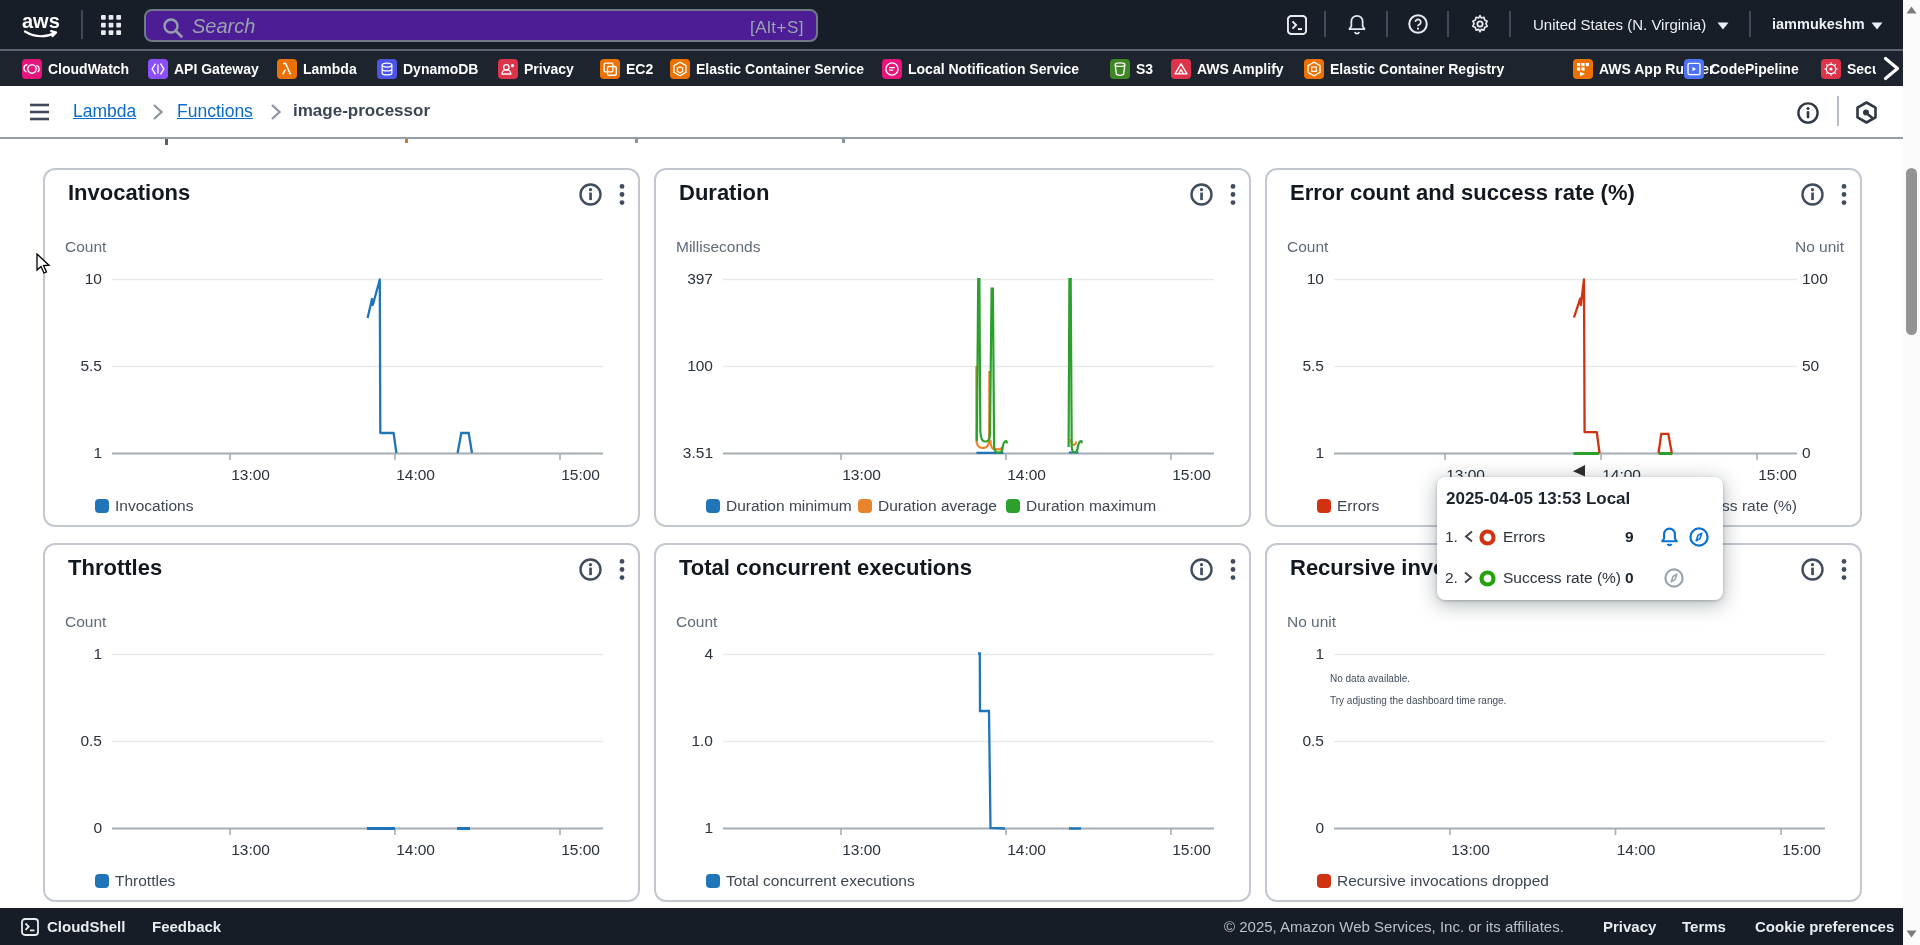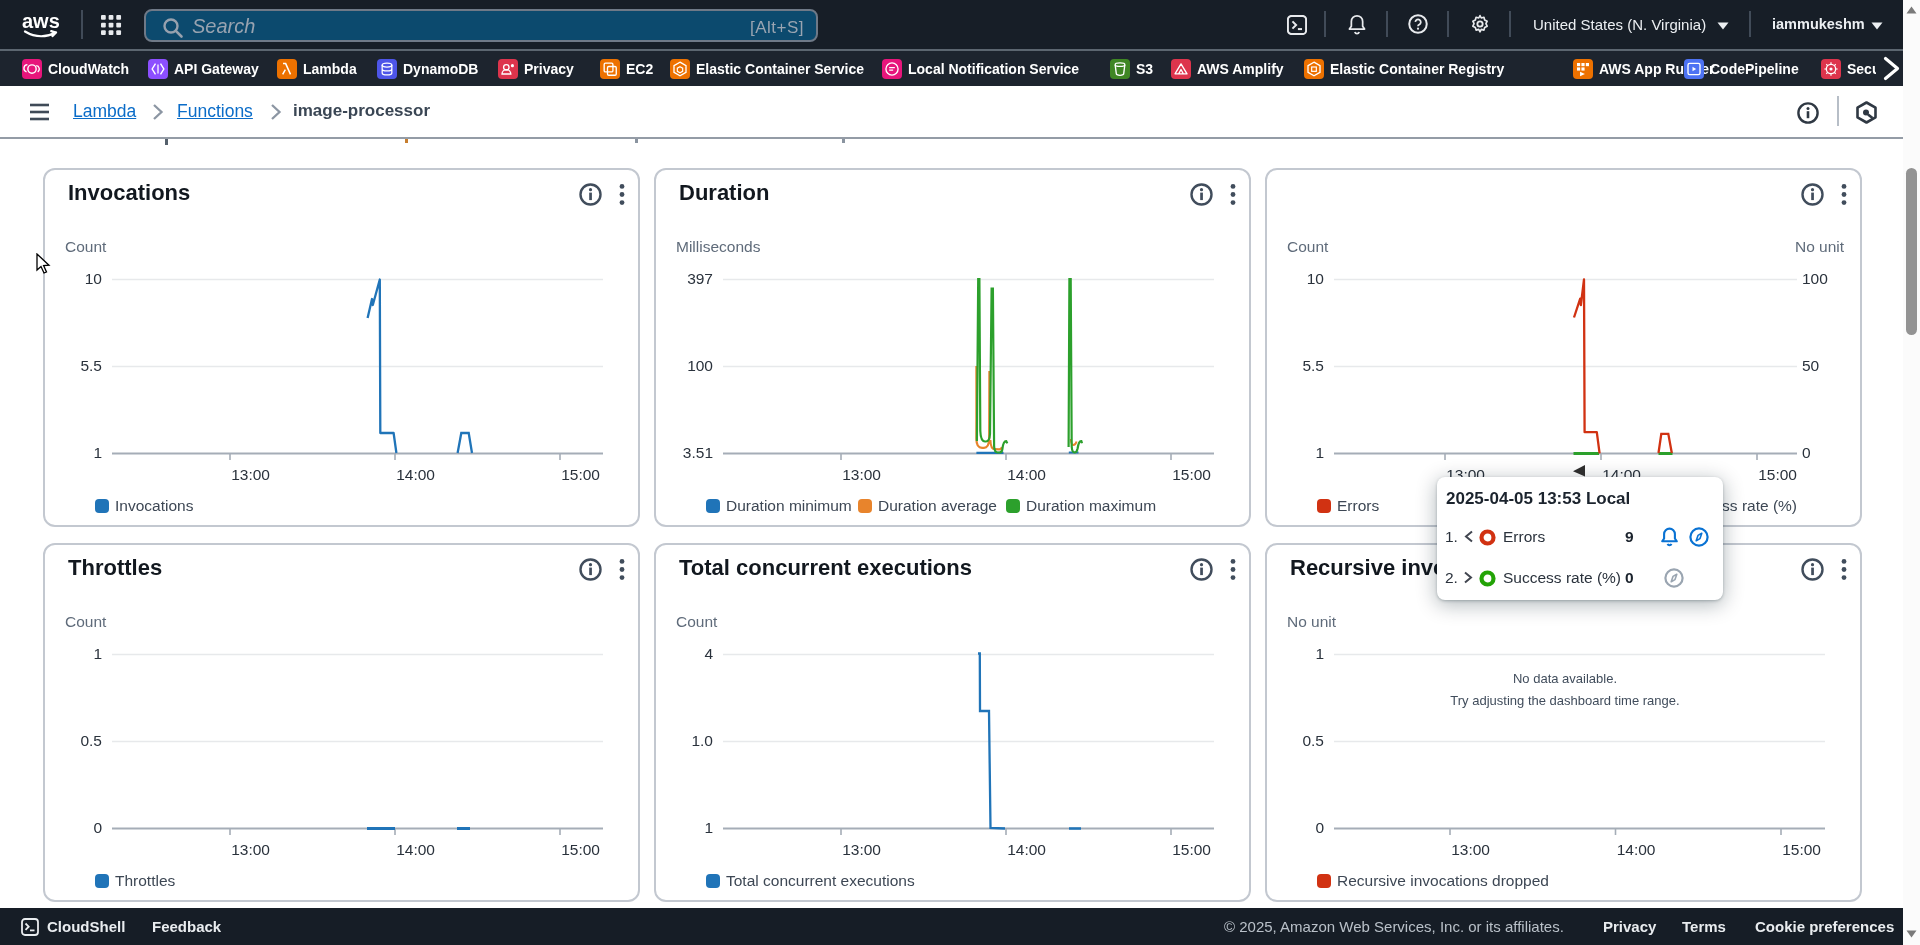--- a/index.html
+++ b/index.html
@@ -2,21 +2,21 @@
 <html><head>
 <meta charset="utf-8">
 <style>
 * { margin:0; padding:0; box-sizing:border-box; }
 html,body { width:1920px; height:945px; overflow:hidden; }
 #page { position:relative; width:1920px; height:945px; background:#fff; font-family:"Liberation Sans",sans-serif; overflow:hidden; }
 .abs { position:absolute; }
 #topbar { position:absolute; left:0; top:0; width:1903px; height:51px; background:#171e27; border-bottom:2px solid #5c6670; }
 #favbar { position:absolute; left:0; top:51px; width:1903px; height:35px; background:#1d242e; }
 #crumbbar { position:absolute; left:0; top:86px; width:1903px; height:53px; background:#fff; border-bottom:2px solid #949ca6; }
-#searchbox { position:absolute; left:144px; top:9px; width:674px; height:33px; background:#0c4a6e; border:2px solid #6f7987; border-radius:8px; }
+#searchbox { position:absolute; left:144px; top:9px; width:674px; height:33px; background:#4c1d95; border:2px solid #6f7987; border-radius:8px; }
 #searchtxt { position:absolute; left:46px; top:4px; font-style:italic; font-size:20px; color:#98a3b0; }
 #altS { position:absolute; right:12px; top:7px; font-size:17px; color:#99a4b1; letter-spacing:0.5px; }
 .fav { position:absolute; top:0; height:35px; display:flex; align-items:center; }
 .fav .ic { width:20px; height:20px; border-radius:4px; margin-right:6px; position:relative; flex:none; }
 .fav .tx { color:#fff; font-size:14px; font-weight:bold; white-space:nowrap; }
 .crumb-link { color:#0a6cc8; font-size:17.5px; text-decoration:underline; }
 .crumb-cur  { color:#3a4654; font-size:17px; font-weight:bold; }
 .card { position:absolute; width:597px; height:359px; background:#fff; border:2px solid #c3c8d0; border-radius:12px; }
 .ctitle { position:absolute; left:23px; top:10px; font-size:22px; font-weight:bold; color:#12181f; }
 .unit { position:absolute; font-size:15.5px; color:#5f6b7a; }
@@ -316,20 +316,21 @@
 <div class="leg" style="left:202px">
         <div class="sq" style="background:#e8842c"></div>
         <div class="lt">Duration average</div>
       </div>
 <div class="leg" style="left:350px">
         <div class="sq" style="background:#2ca02c"></div>
         <div class="lt">Duration maximum</div>
       </div>
 </div>
 <div class="card" style="left:1265px;top:168px">
+<div class="ctitle">Error count and success rate (%)</div>
 <svg class="abs" style="left:534px;top:13px" width="23" height="23" viewBox="0 0 23 23">
  <circle cx="11.5" cy="11.5" r="10" stroke="#414d5c" stroke-width="2.4" fill="none"></circle>
  <circle cx="11.5" cy="6.7" r="1.6" fill="#414d5c"></circle>
         <rect x="10.2" y="9.6" width="2.7" height="7.5" fill="#414d5c"></rect>
 </svg>
 <svg class="abs" style="left:572px;top:13px" width="10" height="23" viewBox="0 0 10 23">
  <circle cx="5" cy="3.4" r="2.4" fill="#414d5c"></circle>
         <circle cx="5" cy="11.5" r="2.4" fill="#414d5c"></circle>
         <circle cx="5" cy="19.6" r="2.4" fill="#414d5c"></circle>
 </svg>
@@ -446,21 +447,21 @@
         <circle cx="5" cy="11.5" r="2.4" fill="#414d5c"></circle>
         <circle cx="5" cy="19.6" r="2.4" fill="#414d5c"></circle>
 </svg>
 <div class="unit" style="left:20px;top:68px">No unit</div>
 <div class="ytick" style="left:7px;top:100px">1</div>
 <div class="ytick" style="left:7px;top:187px">0.5</div>
 <div class="ytick" style="left:7px;top:274px">0</div>
 <div class="xtick" style="left:143px">13:00</div>
 <div class="xtick" style="left:308.5px">14:00</div>
 <div class="xtick" style="left:474px">15:00</div>
-<div class="abs" style="left:63px;top:123px;width:470px;text-align:center;font-size:13px;color:#414d5c;line-height:22px;">No data available.<br>Try adjusting the dashboard time range.</div>
+<div class="abs" style="left:63px;top:123px;width:470px;text-align:left;font-size:10px;color:#414d5c;line-height:22px;">No data available.<br>Try adjusting the dashboard time range.</div>
 <svg class="plotsvg" width="593" height="355" viewBox="0 0 593 355">
         <line x1="67" y1="109.5" x2="558" y2="109.5" stroke="#e7e9eb" stroke-width="1.4"></line>
         <line x1="67" y1="196.5" x2="558" y2="196.5" stroke="#e7e9eb" stroke-width="1.4"></line>
         <line x1="67" y1="283.5" x2="558" y2="283.5" stroke="#a5adb7" stroke-width="1.8"></line>
         <line x1="183" y1="283.5" x2="183" y2="290" stroke="#a5adb7" stroke-width="1.6"></line>
         <line x1="348.5" y1="283.5" x2="348.5" y2="290" stroke="#a5adb7" stroke-width="1.6"></line>
         <line x1="514" y1="283.5" x2="514" y2="290" stroke="#a5adb7" stroke-width="1.6"></line>
       </svg>
 <div class="leg" style="left:50px">
         <div class="sq" style="background:#d13212"></div>

